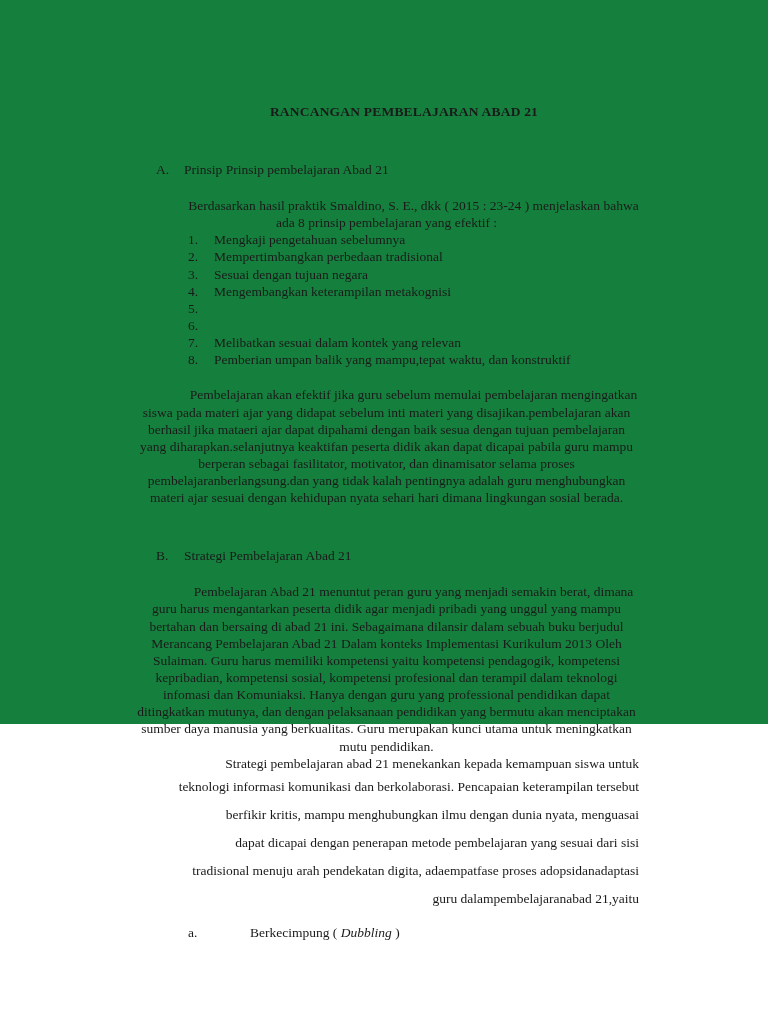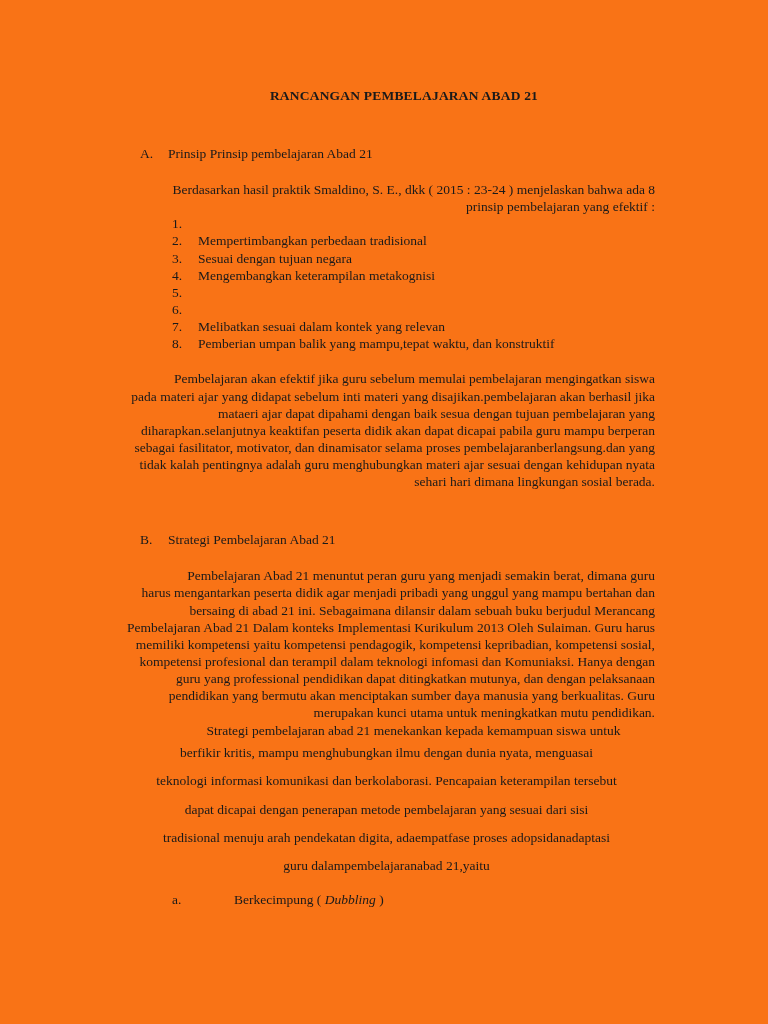--- a/index.html
+++ b/index.html
@@ -10,24 +10,24 @@
   body {
     width: 768px;
     height: 1024px;
     overflow: hidden;
     font-family: "Liberation Serif", "DejaVu Serif", serif;
     color: #1a1a1a;
   }
   .page {
     position: relative;
     width: 768px;
-    height: 1024px;
-    background: #f97316;
+    height: 724px;
+    background: #15803d;
     box-sizing: border-box;
-    padding: 0;
+    padding: 16px;
   }
   .doc-title {
     text-align: center;
     font-size: 13.5px;
     line-height: 1.2;
     margin: 0;
     padding-top: 88px;
     padding-left: 40px;
     letter-spacing: 0.2px;
   }
@@ -49,21 +49,21 @@
     box-sizing: content-box;
   }
   .heading-item .htext {
     flex: 1 1 auto;
   }
   p.para {
     font-size: 13.5px;
     line-height: 1.27;
     margin: 0;
     text-indent: 54px;
-    text-align: right;
+    text-align: center;
   }
   ol.numlist {
     margin: 0;
     padding: 0;
     list-style: none;
     font-size: 13.5px;
     line-height: 1.27;
   }
   ol.numlist li {
     display: flex;
@@ -73,21 +73,21 @@
     flex: 0 0 26px;
     width: 26px;
   }
   ol.numlist li .txt {
     flex: 1 1 auto;
   }
   .spaced-para {
     font-size: 13.5px;
     line-height: 2.08;
     margin: 0;
-    text-align: center;
+    text-align: right;
   }
   .spaced-para .ln {
     display: block;
   }
   .alpha-item {
     display: flex;
     font-size: 13.5px;
     line-height: 2.08;
     padding-left: 54px;
     margin-top: 6px;
@@ -119,20 +119,21 @@
       <span class="htext">Prinsip Prinsip pembelajaran Abad 21</span>
     </div>
 
     <div class="gap-md"></div>
 
     <p class="para">Berdasarkan hasil praktik Smaldino, S. E., dkk ( 2015 : 23-24 ) menjelaskan bahwa ada 8 prinsip pembelajaran yang efektif :</p>
 
     <ol class="numlist">
       <li>
         <span class="num">1.</span>
+        <span class="txt">Mengkaji pengetahuan sebelumnya</span>
       </li>
       <li>
         <span class="num">2.</span>
         <span class="txt">Mempertimbangkan perbedaan tradisional</span>
       </li>
       <li>
         <span class="num">3.</span>
         <span class="txt">Sesuai dengan tujuan negara</span>
       </li>
       <li>
@@ -163,22 +164,22 @@
       <span class="marker">B.</span>
       <span class="htext">Strategi Pembelajaran Abad 21</span>
     </div>
 
     <div class="gap-md"></div>
 
     <p class="para">Pembelajaran Abad 21 menuntut peran guru yang menjadi semakin berat, dimana guru harus mengantarkan peserta didik agar menjadi pribadi yang unggul yang mampu bertahan dan bersaing di abad 21 ini. Sebagaimana dilansir dalam sebuah buku berjudul Merancang Pembelajaran Abad 21 Dalam konteks Implementasi Kurikulum 2013 Oleh Sulaiman.  Guru harus memiliki kompetensi yaitu kompetensi pendagogik, kompetensi kepribadian, kompetensi sosial,  kompetensi profesional dan terampil dalam teknologi infomasi dan Komuniaksi. Hanya dengan guru yang professional pendidikan dapat ditingkatkan mutunya, dan dengan pelaksanaan pendidikan yang bermutu akan menciptakan sumber daya manusia yang berkualitas. Guru merupakan kunci utama untuk meningkatkan mutu pendidikan.</p>
 
     <div class="spaced-para">
       <span class="ln" style="display:block;text-indent:54px;line-height:1.32;">Strategi pembelajaran abad 21 menekankan kepada kemampuan siswa untuk</span>
+      <span class="ln">teknologi informasi komunikasi dan berkolaborasi. Pencapaian keterampilan tersebut</span>
       <span class="ln">berfikir kritis, mampu menghubungkan ilmu dengan dunia nyata, menguasai</span>
-      <span class="ln">teknologi informasi komunikasi dan berkolaborasi. Pencapaian keterampilan tersebut</span>
       <span class="ln">dapat dicapai dengan  penerapan metode pembelajaran yang sesuai dari sisi</span>
       <span class="ln">tradisional menuju arah pendekatan digita, adaempatfase proses adopsidanadaptasi</span>
       <span class="ln">guru dalampembelajaranabad 21,yaitu</span>
     </div>
 
     <div class="alpha-item">
       <span class="num">a.</span>
       <span class="txt"><span>Berkecimpung ( </span><span class="ital">Dubbling</span><span> )</span></span>
     </div>
 

